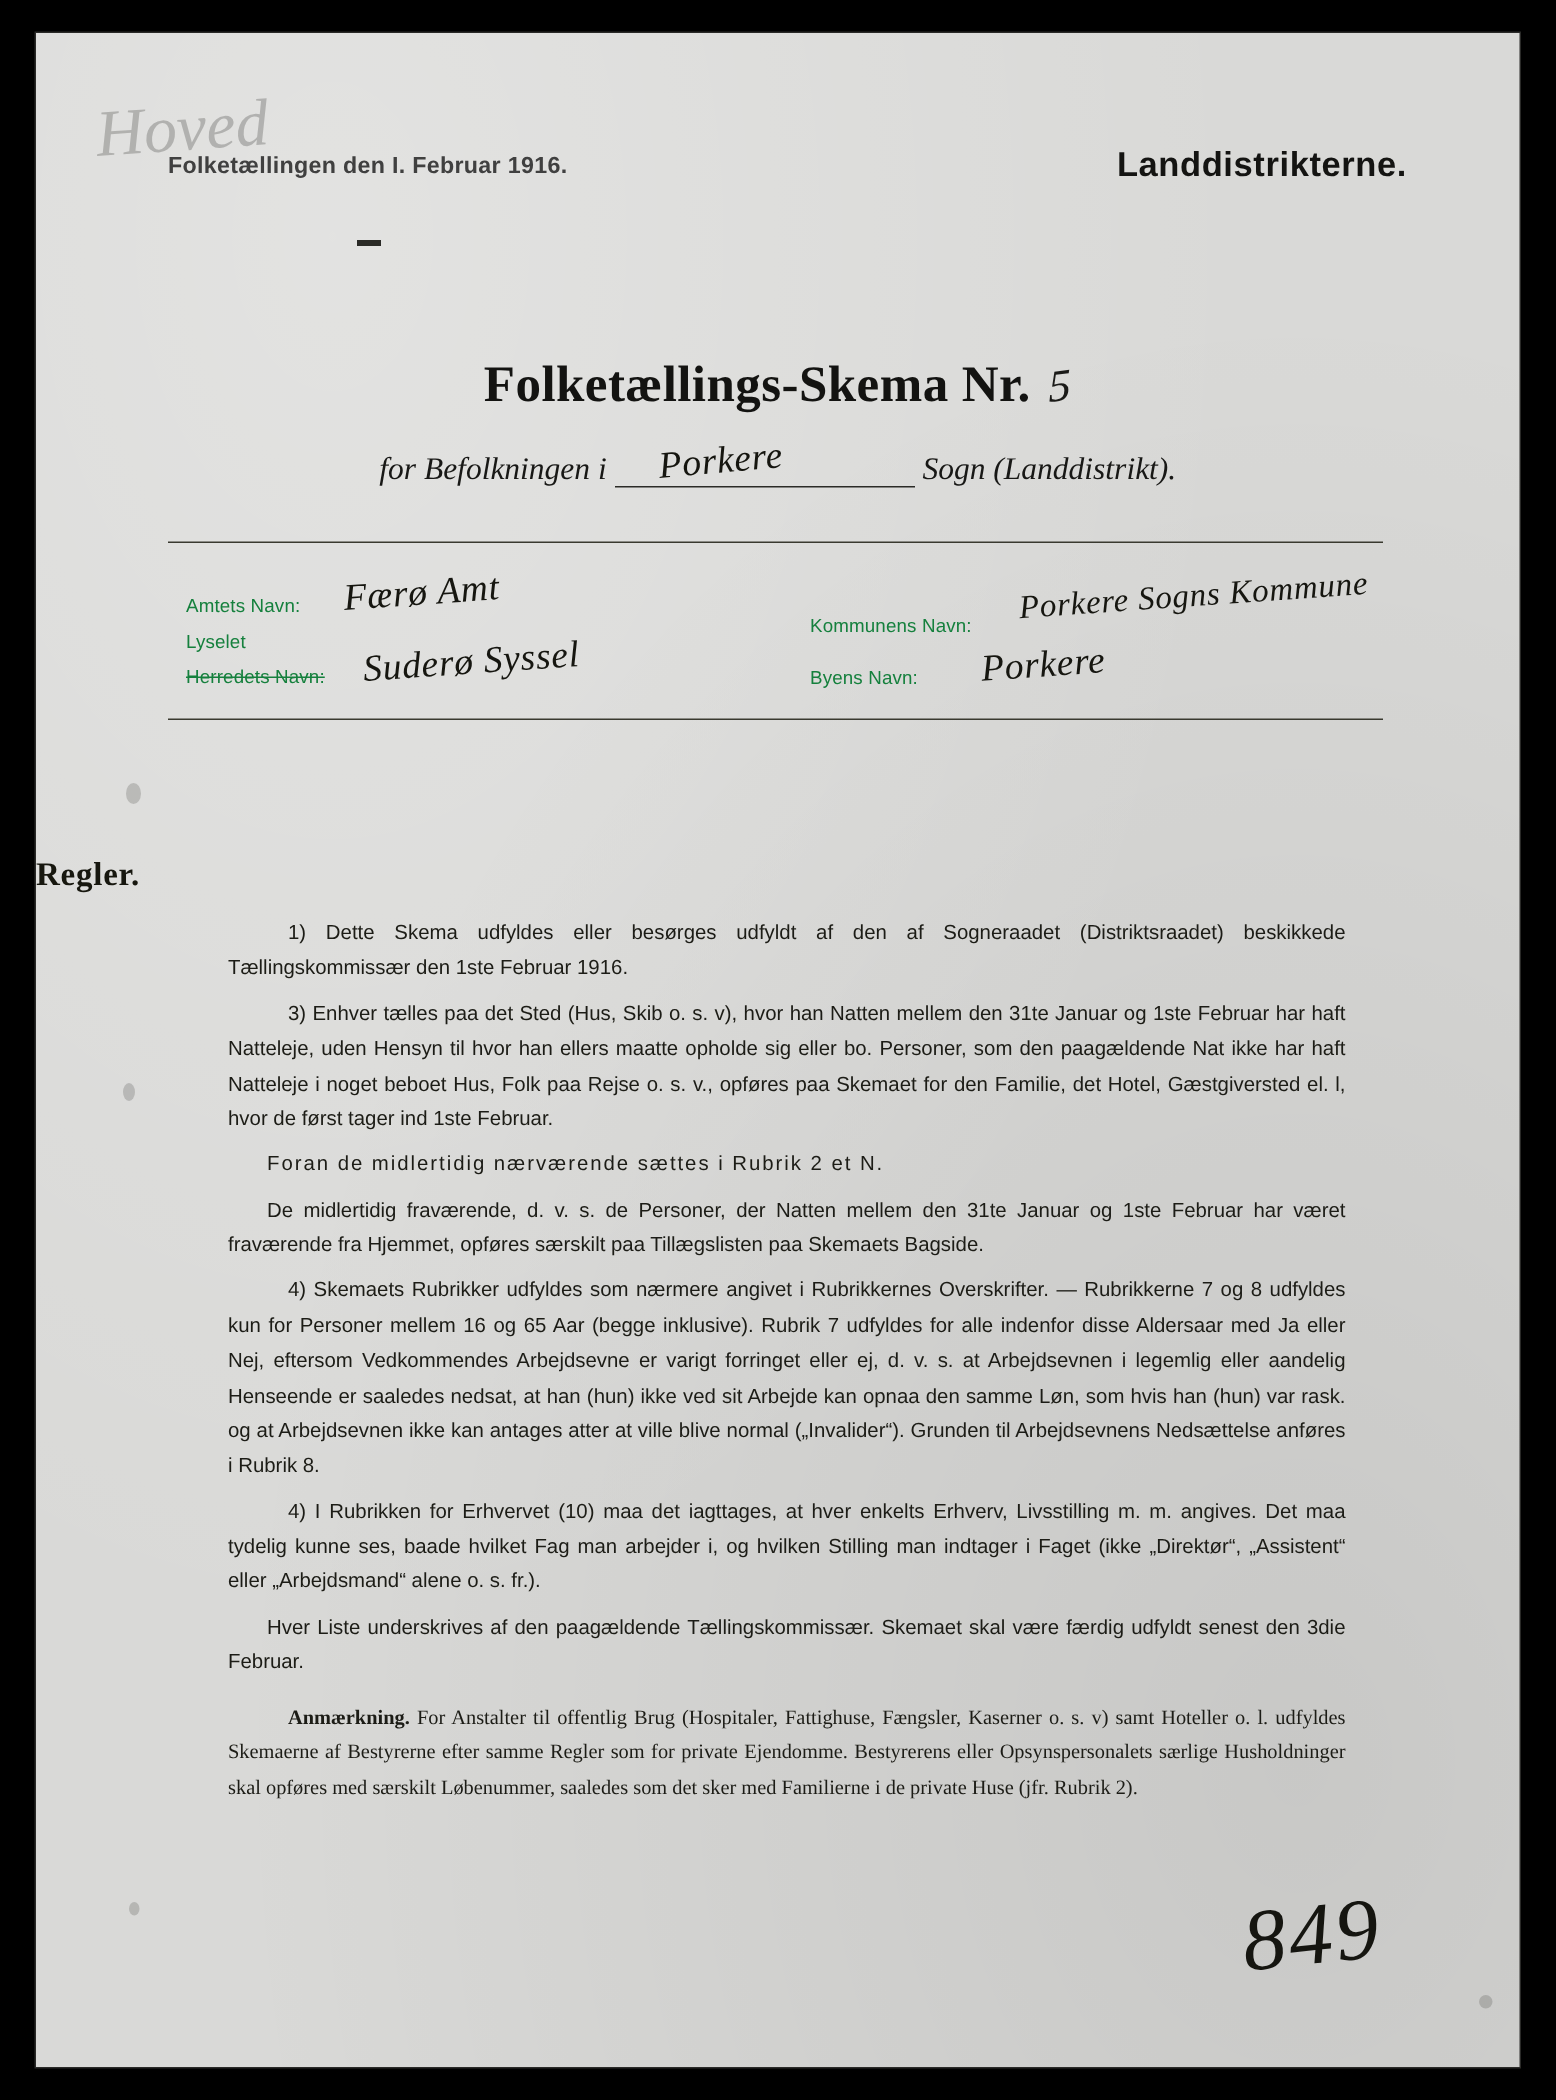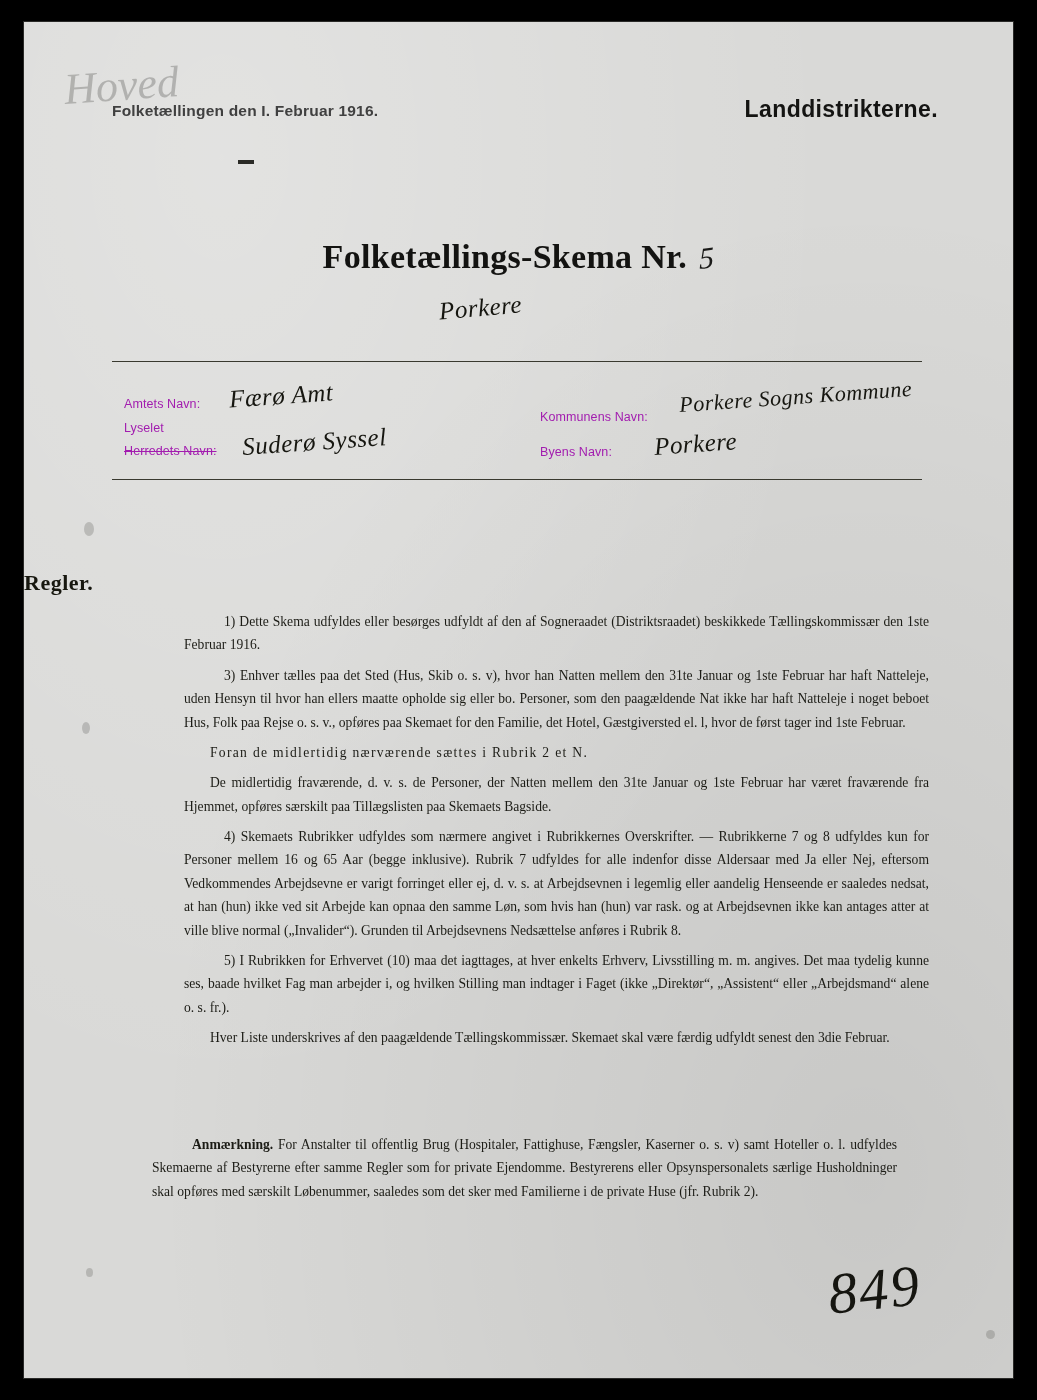--- a/index.html
+++ b/index.html
@@ -141,21 +141,21 @@
     background: #39392f;
   }
   .hline.r1 { top: 339px; }
   .hline.r2 { top: 457px; }
 
   
   .field-label {
     position: absolute;
     font-family: "Liberation Sans", sans-serif;
     font-size: 12.5px;
-    color: #a21caf;
+    color: #15803d;
     letter-spacing: 0.1px;
   }
   .strike {
     text-decoration: line-through;
     text-decoration-thickness: 1px;
   }
   .field-value {
     position: absolute;
     font-family: "Liberation Serif", serif;
     font-style: italic;
@@ -176,26 +176,25 @@
     font-weight: bold;
     font-size: 22px;
     letter-spacing: 0.5px;
     color: #17170f;
   }
   .rules {
     position: absolute;
     left: 128px;
     top: 588px;
     width: 745px;
-    font-family: Liberation Serif, serif;
+    font-family: Liberation Sans, sans-serif;
     font-size: 13.6px;
     line-height: 1.72;
     color: #1c1c16;
     text-align: justify;
-    margin-left: 32px;
   }
   .rules p {
     margin: 0 0 7px 0;
     text-indent: 40px;
   }
   .rules p.noind { text-indent: 26px; }
   .rules .sp { letter-spacing: 1.3px; }
   .note {
     position: absolute;
     left: 128px;
@@ -237,20 +236,25 @@
     <div class="ghost-hoved">Hoved</div>
 
     <div class="hdr-left">Folketællingen den I. Februar 1916.</div>
     <div class="hdr-right">Landdistrikterne.</div>
     <div class="dash-mark"></div>
 
     <div class="title">
       <span>Folketællings-Skema Nr.</span><span class="hand-num">5</span>
     </div>
 
+    <div class="subtitle">
+      <span>for Befolkningen i</span>
+      <span class="blank"></span>
+      <span>Sogn (Landdistrikt).</span>
+    </div>
     <div class="sub-hand">Porkere</div>
 
     <div class="hline r1"></div>
     <div class="hline r2"></div>
 
     <div class="field-label" style="left:100px; top:375px;">Amtets Navn:</div>
     <div class="field-value" style="left:205px; top:360px;">Færø Amt</div>
 
     <div class="field-label" style="left:100px; top:399px;">Lyselet</div>
 
@@ -264,21 +268,21 @@
     <div class="field-value" style="left:630px; top:408px;">Porkere</div>
 
     <div class="regler-head">Regler.</div>
 
     <div class="rules">
       <p>1) Dette Skema udfyldes eller besørges udfyldt af den af Sogneraadet (Distriktsraadet) beskikkede Tællingskommissær den 1ste Februar 1916.</p>
       <p>3) Enhver tælles paa det Sted (Hus, Skib o. s. v), hvor han Natten mellem den 31te Januar og 1ste Februar har haft Natteleje, uden Hensyn til hvor han ellers maatte opholde sig eller bo. Personer, som den paagældende Nat ikke har haft Natteleje i noget beboet Hus, Folk paa Rejse o. s. v., opføres paa Skemaet for den Familie, det Hotel, Gæstgiversted el. l, hvor de først tager ind 1ste Februar.</p>
       <p class="noind sp">Foran de midlertidig nærværende sættes i Rubrik 2 et N.</p>
       <p class="noind">De midlertidig fraværende, d. v. s. de Personer, der Natten mellem den 31te Januar og 1ste Februar har været fraværende fra Hjemmet, opføres særskilt paa Tillægslisten paa Skemaets Bagside.</p>
       <p>4) Skemaets Rubrikker udfyldes som nærmere angivet i Rubrikkernes Overskrifter. — Rubrikkerne 7 og 8 udfyldes kun for Personer mellem 16 og 65 Aar (begge inklusive). Rubrik 7 udfyldes for alle indenfor disse Aldersaar med Ja eller Nej, eftersom Vedkommendes Arbejdsevne er varigt forringet eller ej, d. v. s. at Arbejdsevnen i legemlig eller aandelig Henseende er saaledes nedsat, at han (hun) ikke ved sit Arbejde kan opnaa den samme Løn, som hvis han (hun) var rask. og at Arbejdsevnen ikke kan antages atter at ville blive normal („Invalider“). Grunden til Arbejdsevnens Nedsættelse anføres i Rubrik 8.</p>
-      <p>5) I Rubrikken for Erhvervet (10) maa det iagttages, at hver enkelts Erhverv, Livsstilling m. m. angives. Det maa tydelig kunne ses, baade hvilket Fag man arbejder i, og hvilken Stilling man indtager i Faget (ikke „Direktør“, „Assistent“ eller „Arbejdsmand“ alene o. s. fr.).</p>
+      <p>4) I Rubrikken for Erhvervet (10) maa det iagttages, at hver enkelts Erhverv, Livsstilling m. m. angives. Det maa tydelig kunne ses, baade hvilket Fag man arbejder i, og hvilken Stilling man indtager i Faget (ikke „Direktør“, „Assistent“ eller „Arbejdsmand“ alene o. s. fr.).</p>
       <p class="noind">Hver Liste underskrives af den paagældende Tællingskommissær. Skemaet skal være færdig udfyldt senest den 3die Februar.</p>
     </div>
 
     <div class="note">
       <p><span class="b">Anmærkning.</span> <span>For Anstalter til offentlig Brug (Hospitaler, Fattighuse, Fængsler, Kaserner o. s. v) samt Hoteller o. l. udfyldes Skemaerne af Bestyrerne efter samme Regler som for private Ejendomme. Bestyrerens eller Opsynspersonalets særlige Husholdninger skal opføres med særskilt Løbenummer, saaledes som det sker med Familierne i de private Huse (jfr. Rubrik 2).</span></p>
     </div>
 
     <div class="bottom-hand">849</div>
 
     <div class="edge-spot" style="left:60px; top:500px; width:10px; height:14px;"></div>

